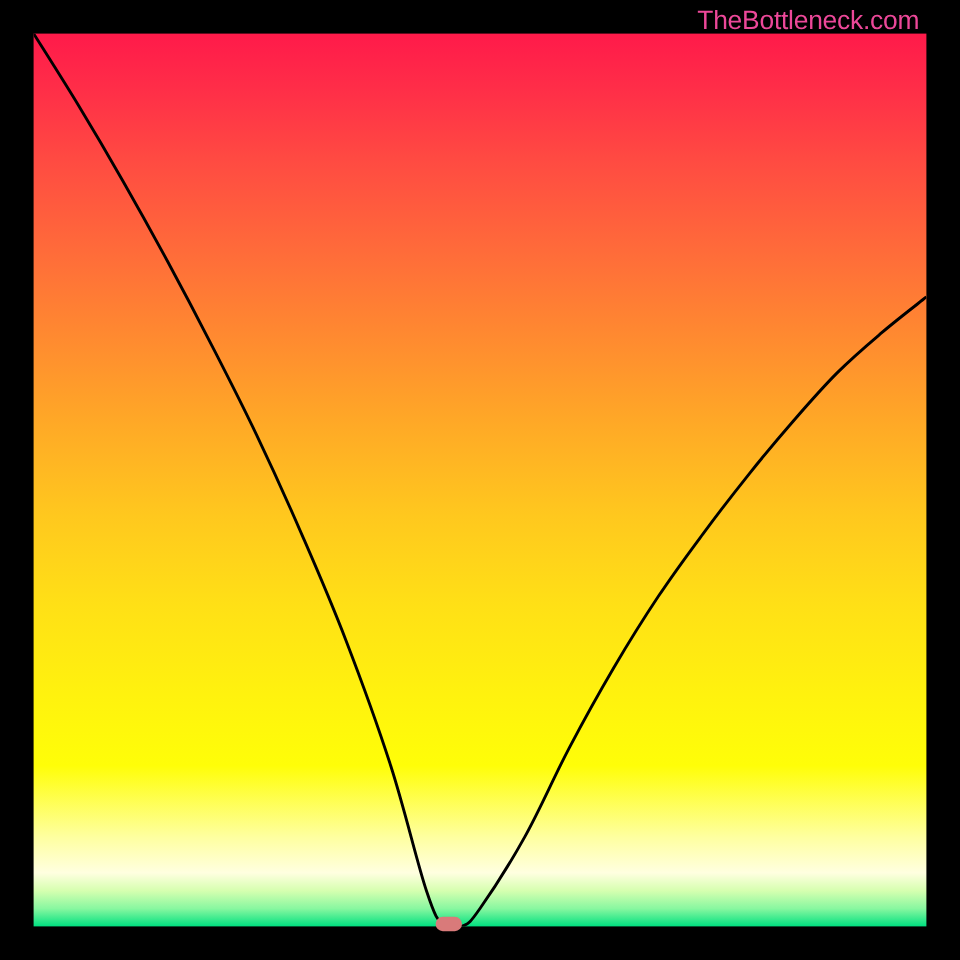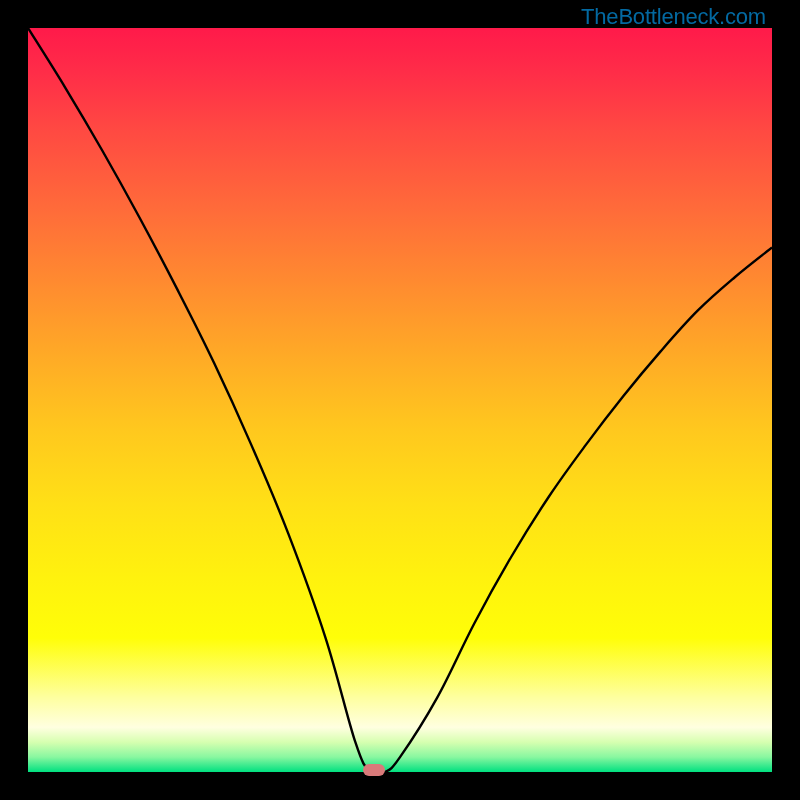--- a/index.html
+++ b/index.html
@@ -45,21 +45,21 @@
       #ffffe0 94%,
       #d6ffb0 96%,
       #88f7a0 98%,
       #00e080 100%
     );
   }
   .attribution {
     position: absolute;
     top: 4px;
     right: 34px;
-    color: #0369a1;
+    color: #ec4899;
     font-size: 22px;
     font-weight: 500;
     letter-spacing: -0.2px;
     z-index: 10;
   }
   .marker {
     position: absolute;
     width: 22px;
     height: 12px;
     background: #d97a7a;

